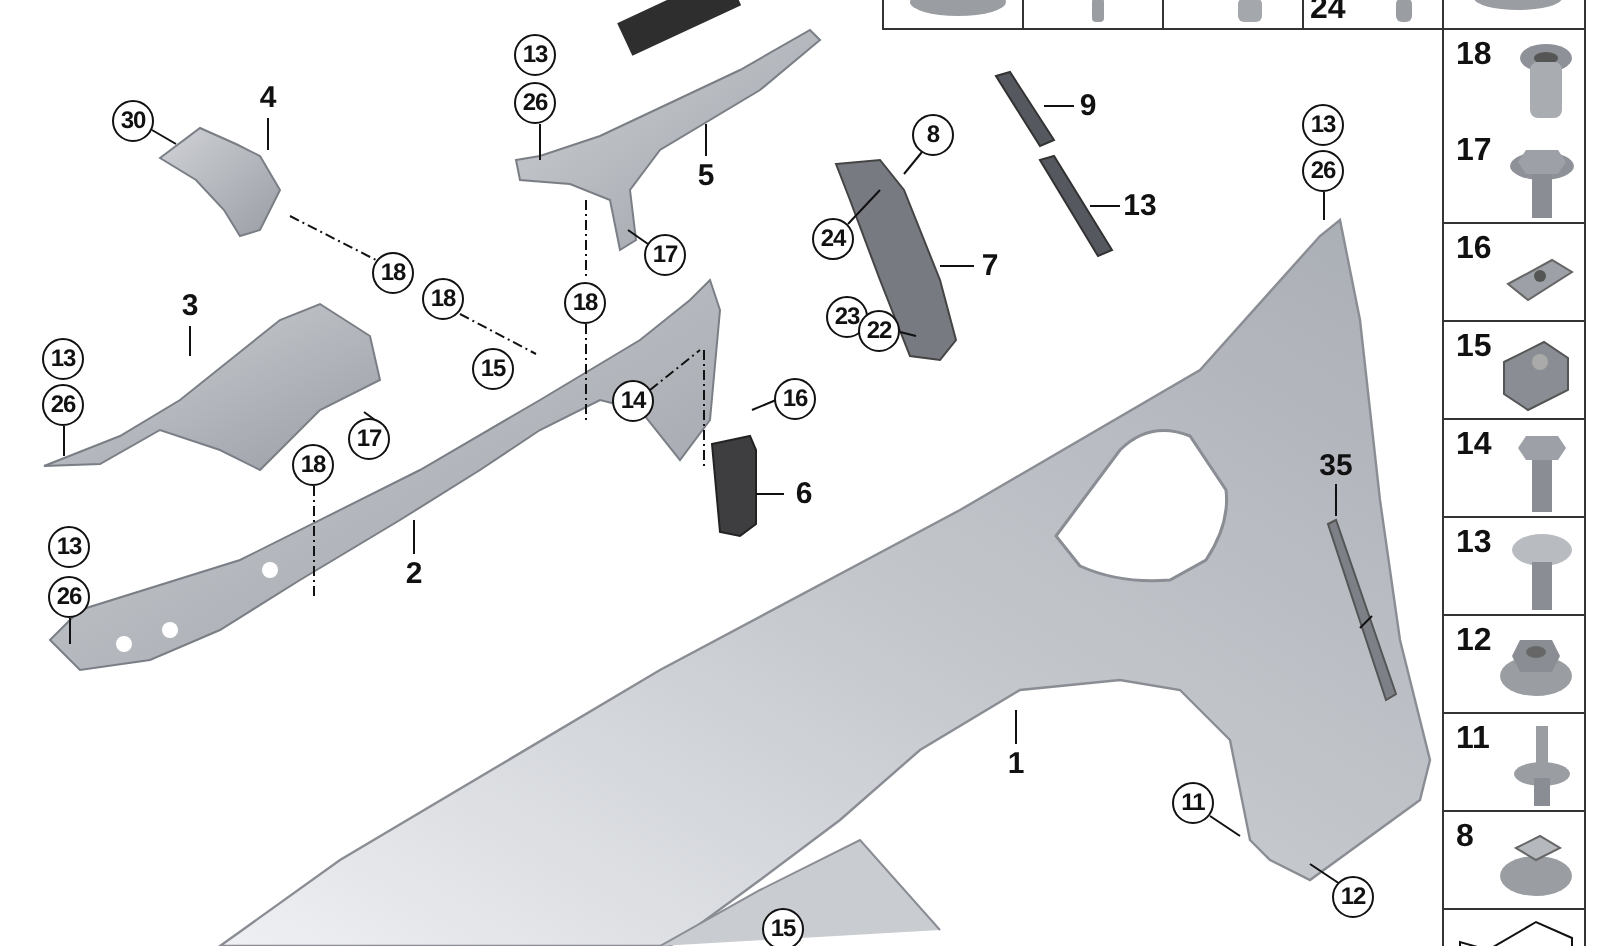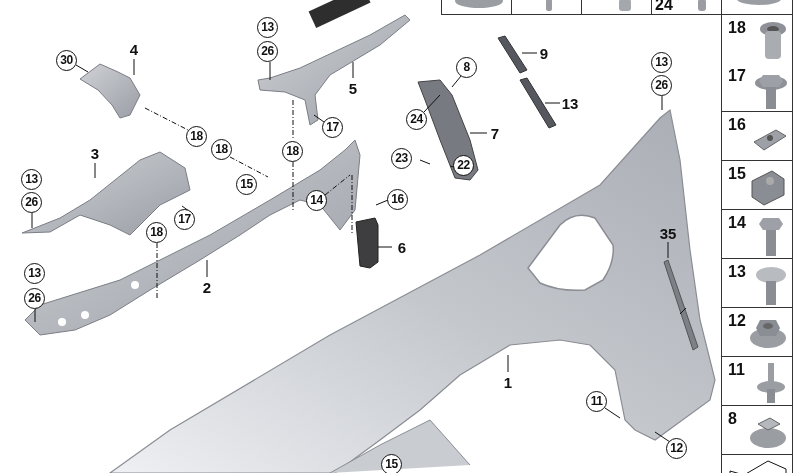--- a/index.html
+++ b/index.html
@@ -123,22 +123,22 @@
   <div class="callout" style="left:317px;top:201px">14</div>
   <div class="callout" style="left:398px;top:200px">16</div>
   <div class="callout" style="left:32px;top:180px">13</div>
   <div class="callout" style="left:32px;top:203px">26</div>
   <div class="callout" style="left:185px;top:220px">17</div>
   <div class="callout" style="left:157px;top:233px">18</div>
   <div class="callout" style="left:35px;top:274px">13</div>
   <div class="callout" style="left:35px;top:299px">26</div>
   <div class="callout" style="left:467px;top:68px">8</div>
   <div class="callout" style="left:417px;top:120px">24</div>
-  <div class="callout" style="left:402px;top:159px">23</div>
-  <div class="callout" style="left:464px;top:166px">22</div>
+  <div class="callout" style="left:424px;top:159px">23</div>
+  <div class="callout" style="left:440px;top:166px">22</div>
   <div class="callout" style="left:662px;top:63px">13</div>
   <div class="callout" style="left:662px;top:86px">26</div>
   <div class="callout" style="left:597px;top:402px">11</div>
   <div class="callout" style="left:677px;top:449px">12</div>
   <div class="callout" style="left:392px;top:465px">15</div>
 
   <div>
     <div class="cell" style="left:441px;top:-1px;width:70px;height:15px;">
       <svg width="50" height="12" style="top:0;right:8px">
           <ellipse cx="25" cy="2" rx="24" ry="7" fill="#9a9da2"></ellipse>

